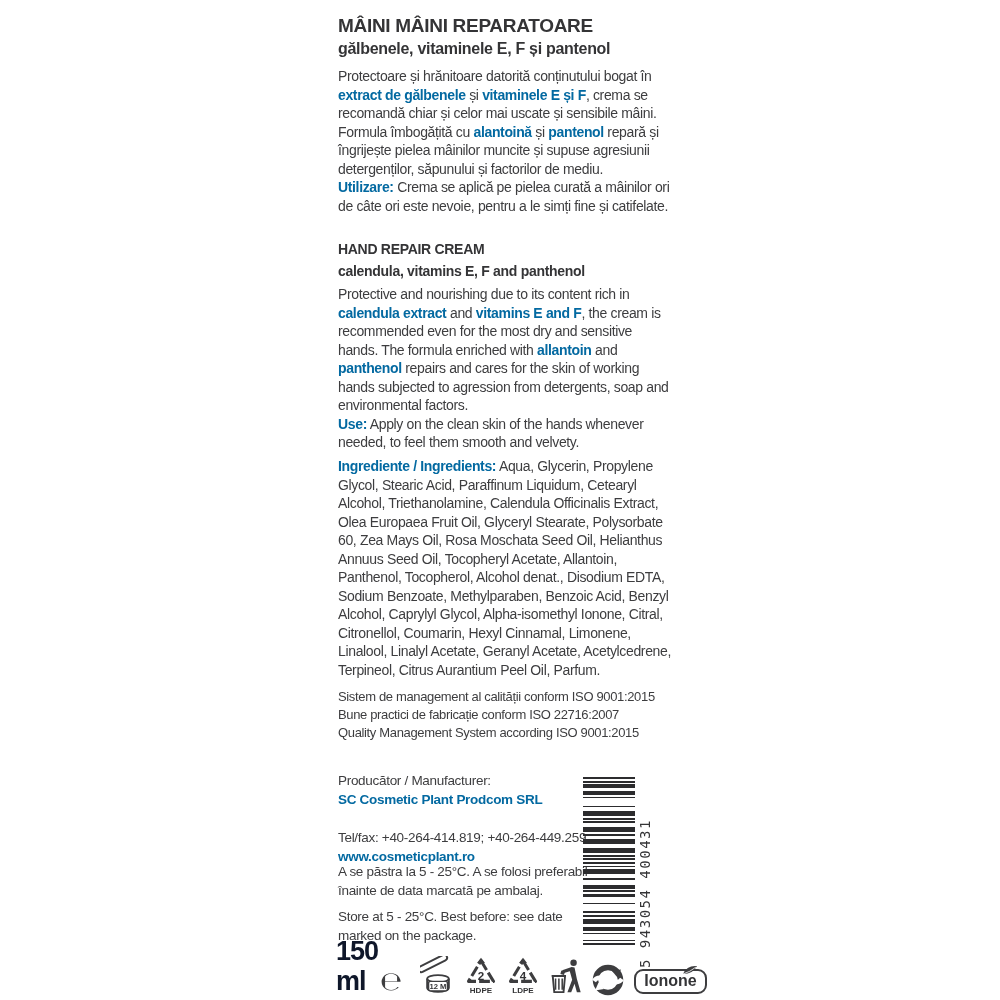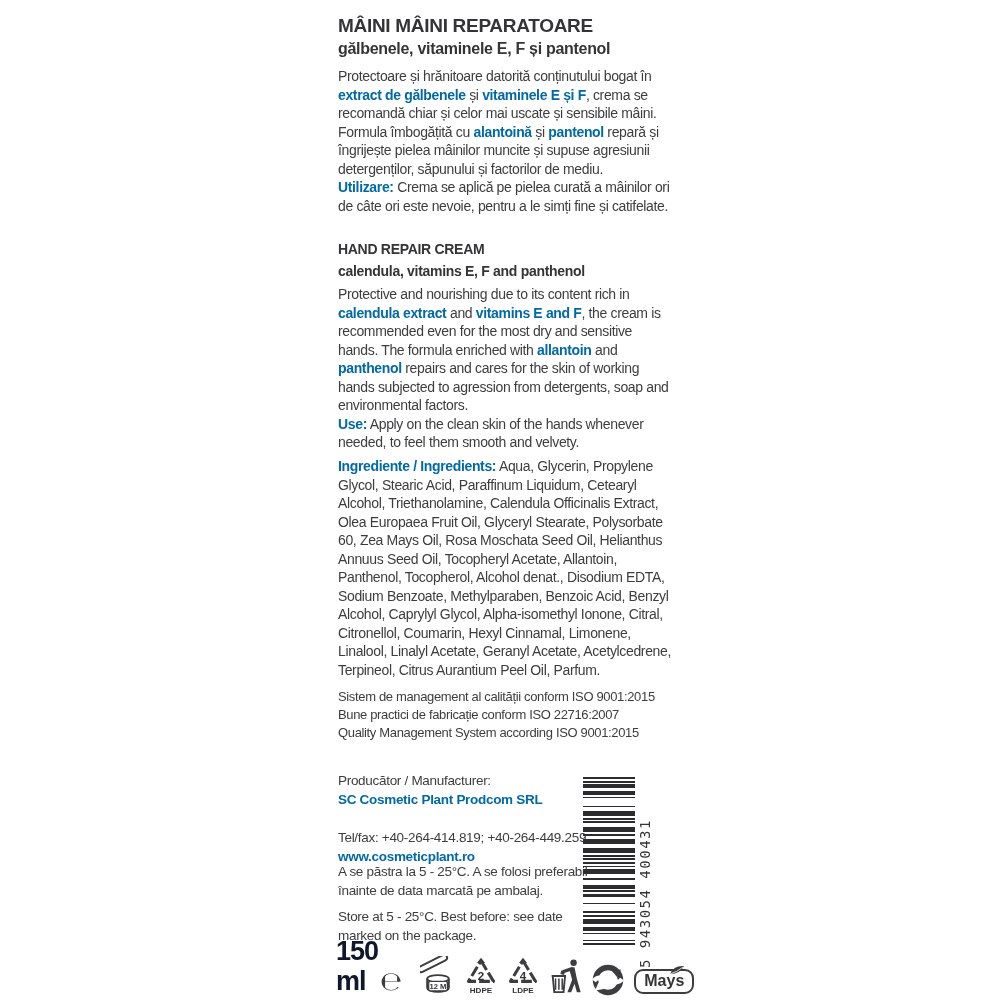--- a/index.html
+++ b/index.html
@@ -226,21 +226,21 @@
     <span class="ic">
       <svg width="32" height="32" viewBox="0 0 32 32" fill="none">
         <circle cx="16" cy="16" r="12.5" fill="none" stroke="#3d3d3f" stroke-width="5.5"></circle>
         <path d="M2 17 C 9 7, 23 25, 30 15" stroke="#ffffff" stroke-width="4.5" fill="none"></path>
         <path d="M20 7 l9 -1.5 -3.5 8 z" fill="#3d3d3f"></path>
         <path d="M12 25 l-9 1.5 3.5 -8 z" fill="#ffffff"></path>
       </svg>
     </span>
 
     <span class="vegan-badge">
-      <span>Mays</span>
+      <span>Ionone</span>
       <span class="vegan-leaf">
         <svg width="16" height="11" viewBox="0 0 16 11">
           <path d="M1 9 Q5 0 15 1 Q11 9 1 9 Z" fill="#3d3d3f"></path>
           <path d="M1 9 Q8 7 14 2" stroke="#fff" stroke-width="0.8" fill="none"></path>
         </svg>
       </span>
     </span>
   </div>
 
 </div>

